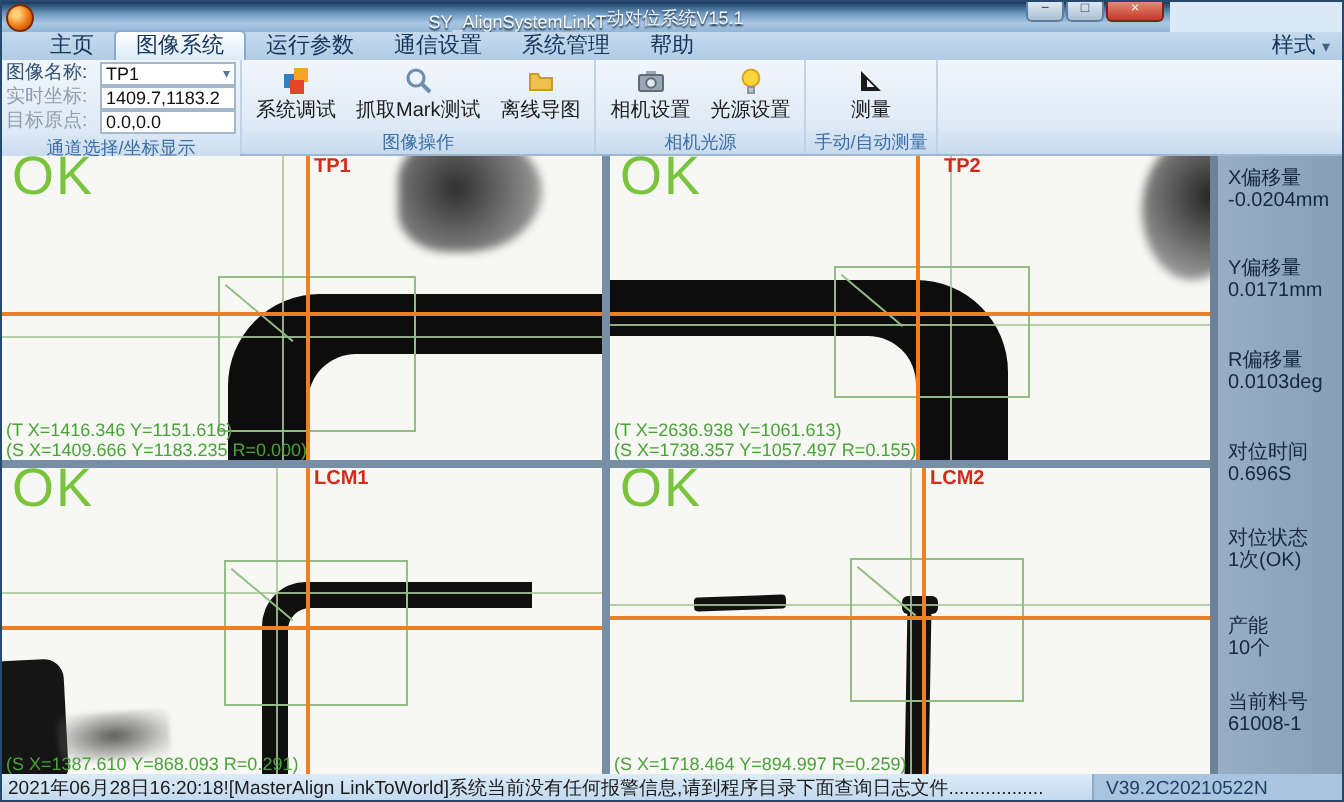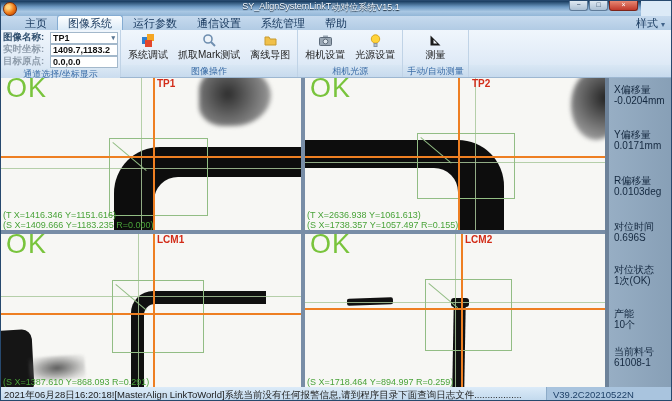--- a/index.html
+++ b/index.html
@@ -1,22 +1,22 @@
 <!DOCTYPE html>
 <html><head>
 <meta charset="utf-8">
 <style>
   html,body{margin:0;padding:0;background:#444;}
   .window{position:relative;width:672px;height:401px;overflow:hidden;
     font-family:"Liberation Sans",sans-serif;background:#dceaf7;
     border:1px solid #27496e;box-sizing:border-box;}
   
-  .titlebar{position:absolute;left:0;top:0;width:640px;height:15px;
+  .titlebar{position:absolute;left:0;top:0;width:584px;height:15px;
     background:linear-gradient(#16395c,#6f9bc4 40%,#a9c7e3 70%,#92b6d7);
-    display:flex;align-items:flex-start;justify-content:center;color:#f2f6fb;font-size:9px;}
+    display:flex;align-items:flex-end;justify-content:center;color:#f2f6fb;font-size:9px;}
   .logo{position:absolute;left:2px;top:1px;width:12px;height:12px;border-radius:50%;
     background:radial-gradient(circle at 35% 35%,#ffd27a 15%,#ef7714 55%,#a83a06);border:1px solid #7c2d06;}
   .title-frag{white-space:nowrap;text-shadow:0 1px 1px #123;}
   .shadow-badge{margin:0 3px;padding:0 8px;height:13px;line-height:13px;font-size:10px;font-weight:bold;
     color:#25303c;background:linear-gradient(#e8edf3,#c3ccd6);border:1px solid #7e8a98;border-radius:2px;
     box-shadow:0 1px 2px rgba(0,0,0,.45);}
   .win-btns{position:absolute;right:3px;top:0;display:flex;gap:1px;}
   .win-btn{width:17px;height:9px;font-size:7px;line-height:8px;text-align:center;color:#1c3450;
     background:linear-gradient(#dfe9f2,#aabfd4);border:1px solid #5f7c9a;border-top:none;border-radius:0 0 3px 3px;}
   .win-btn.close{width:27px;background:linear-gradient(#e78873,#c0392b);color:#fff;border-color:#7c241a;}
@@ -30,21 +30,21 @@
   .style-menu .caret{font-size:8px;color:#41638a;}
   
   .ribbon{position:absolute;left:0;top:29px;width:672px;height:48px;display:flex;
     background:#dceaf7;border-bottom:1px solid #9db7d1;box-sizing:border-box;}
   .rgroup{display:flex;flex-direction:column;border-right:1px solid #c0d3e6;
     background:linear-gradient(#f0f6fc,#e0ebf7 65%,#d3e3f2);}
   .rgroup .rcontent{flex:1;display:flex;align-items:flex-start;padding:1px 2px;}
   .rgroup .glabel{height:12px;line-height:12px;text-align:center;font-size:9px;color:#3b6da7;
     background:linear-gradient(#d9e7f4,#c7daed);white-space:nowrap;padding:0 4px;}
   .fields{display:flex;flex-direction:column;gap:1px;padding-top:1px;}
-  .frow{display:flex;align-items:center;height:11px;font-weight:bold;}
+  .frow{display:flex;align-items:flex-end;height:11px;}
   .flabel{width:47px;font-size:9.5px;color:#31506f;white-space:nowrap;}
   .frow.muted .flabel{color:#8e9cab;}
   .fbox{width:62px;height:10px;background:#fff;border:1px solid #a3b8cb;font-size:9px;color:#111;
     padding:0 2px;display:flex;align-items:center;justify-content:space-between;overflow:hidden;white-space:nowrap;}
   .fbox .caret{font-size:7px;color:#5a7693;}
   .rbtn{display:flex;flex-direction:column;align-items:center;padding:1px 5px 0 5px;font-size:10px;
     color:#1c1c1c;white-space:nowrap;}
   .rbtn .ricon{height:16px;display:flex;align-items:center;}
   
   .main{position:absolute;left:0;top:77px;width:672px;height:227px;background:#788da6;}

